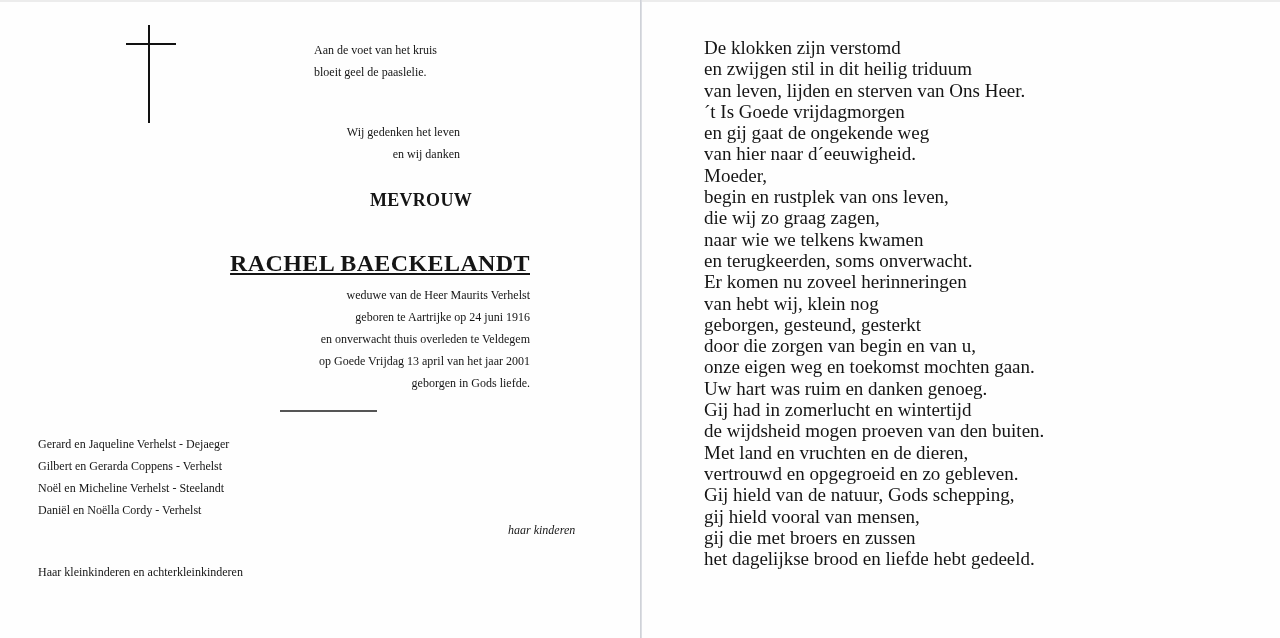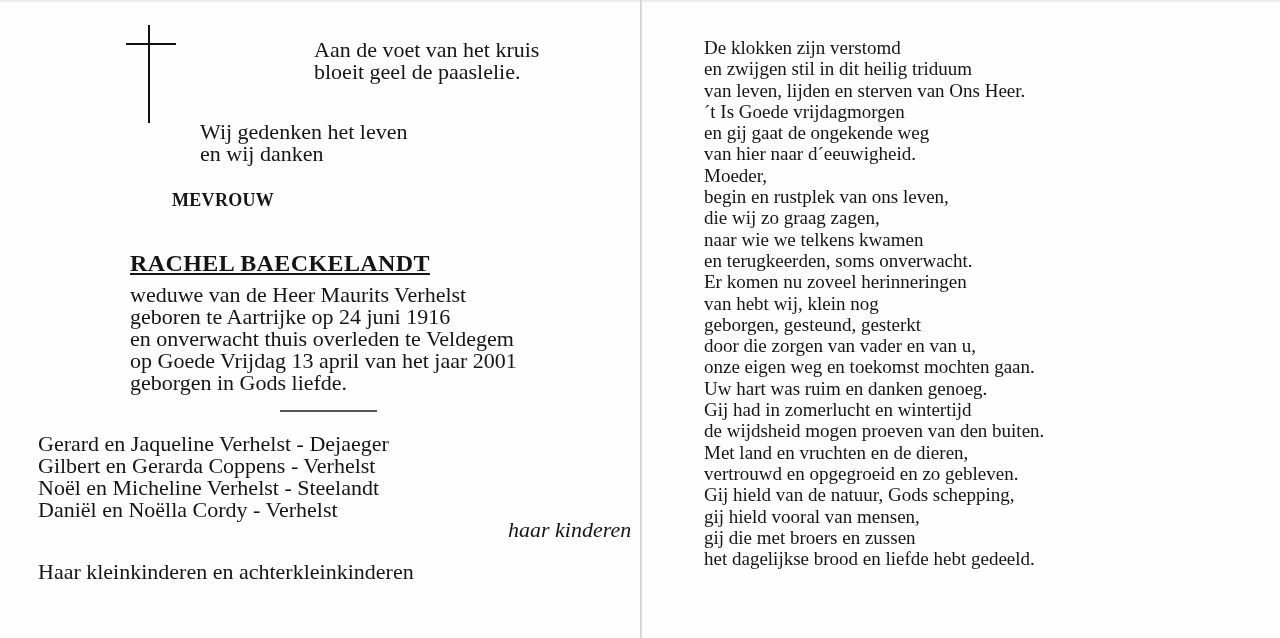--- a/index.html
+++ b/index.html
@@ -16,22 +16,22 @@
       position: absolute; left: 640px; top: 0; width: 2px; height: 638px;
       background: linear-gradient(to right, #c9ccd3, #e2e4e8);
     }
     .panel { position: absolute; top: 0; height: 638px; }
     .left { left: 0; width: 640px; }
     .right { left: 642px; width: 638px; }
 
     .cross-v { position: absolute; left: 148px; top: 25px; width: 2px; height: 98px; background: #111; }
     .cross-h { position: absolute; left: 126px; top: 43px; width: 50px; height: 2px; background: #111; }
 
-    .txt { position: absolute; font-size: 22px; line-height: 22px; white-space: nowrap; }
-    .center { text-align: left; }
+    .txt { position: absolute; font-size: 12px; line-height: 22px; white-space: nowrap; }
+    .center { text-align: right; }
 
     .verse { left: 314px; top: 39px; }
     .tribute { left: 200px; top: 121px; width: 260px; }
     .title { left: 172px; top: 189px; width: 300px; font-weight: bold; font-size: 18px; letter-spacing: 0.3px; }
     .name { left: 130px; top: 248px; width: 400px; font-weight: bold; font-size: 24px; line-height: 30px; letter-spacing: 0.4px; text-decoration: underline; }
     .bio { left: 130px; top: 284px; width: 400px; }
     .divider { position: absolute; left: 280px; top: 410px; width: 97px; height: 1.5px; background: #555; }
     .children { left: 38px; top: 433px; }
     .children-label { left: 508px; top: 519px; font-style: italic; }
     .grandchildren { left: 38px; top: 561px; text-align: right; }
@@ -96,21 +96,21 @@
         <span class="line">en gij gaat de ongekende weg</span>
         <span class="line">van hier naar d´eeuwigheid.</span>
         <span class="line">Moeder,</span>
         <span class="line">begin en rustplek van ons leven,</span>
         <span class="line">die wij zo graag zagen,</span>
         <span class="line">naar wie we telkens kwamen</span>
         <span class="line">en terugkeerden, soms onverwacht.</span>
         <span class="line">Er komen nu zoveel herinneringen</span>
         <span class="line">van hebt wij, klein nog</span>
         <span class="line">geborgen, gesteund, gesterkt</span>
-        <span class="line">door die zorgen van vader en van u,</span>
+        <span class="line">door die zorgen van begin en van u,</span>
         <span class="line">onze eigen weg en toekomst mochten gaan.</span>
         <span class="line">Uw hart was ruim en danken genoeg.</span>
         <span class="line">Gij had in zomerlucht en wintertijd</span>
         <span class="line">de wijdsheid mogen proeven van den buiten.</span>
         <span class="line">Met land en vruchten en de dieren,</span>
         <span class="line">vertrouwd en opgegroeid en zo gebleven.</span>
         <span class="line">Gij hield van de natuur, Gods schepping,</span>
         <span class="line">gij hield vooral van mensen,</span>
         <span class="line">gij die met broers en zussen</span>
         <span class="line">het dagelijkse brood en liefde hebt gedeeld.</span>

